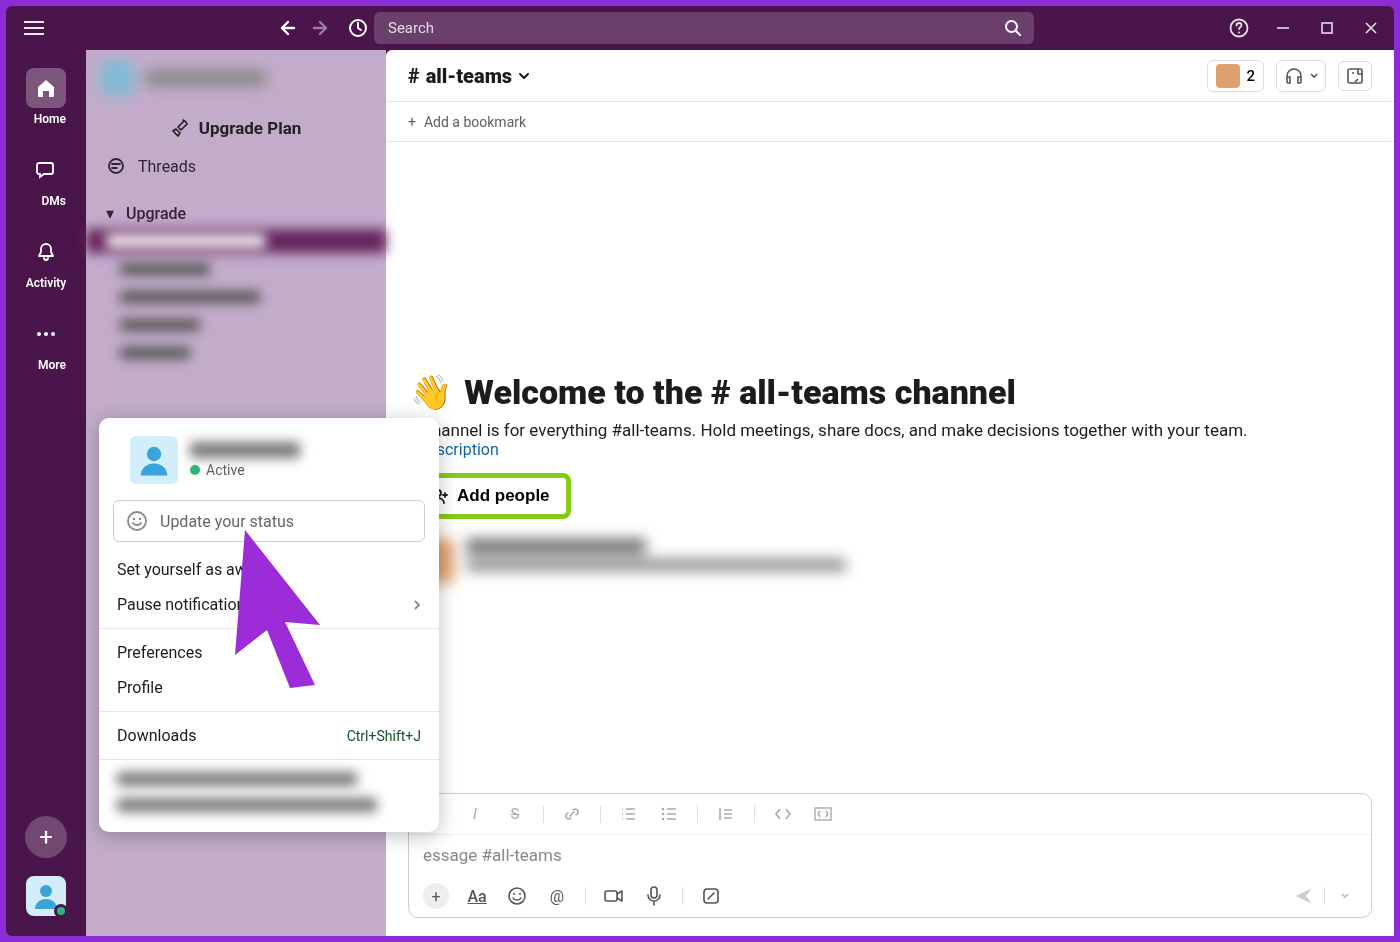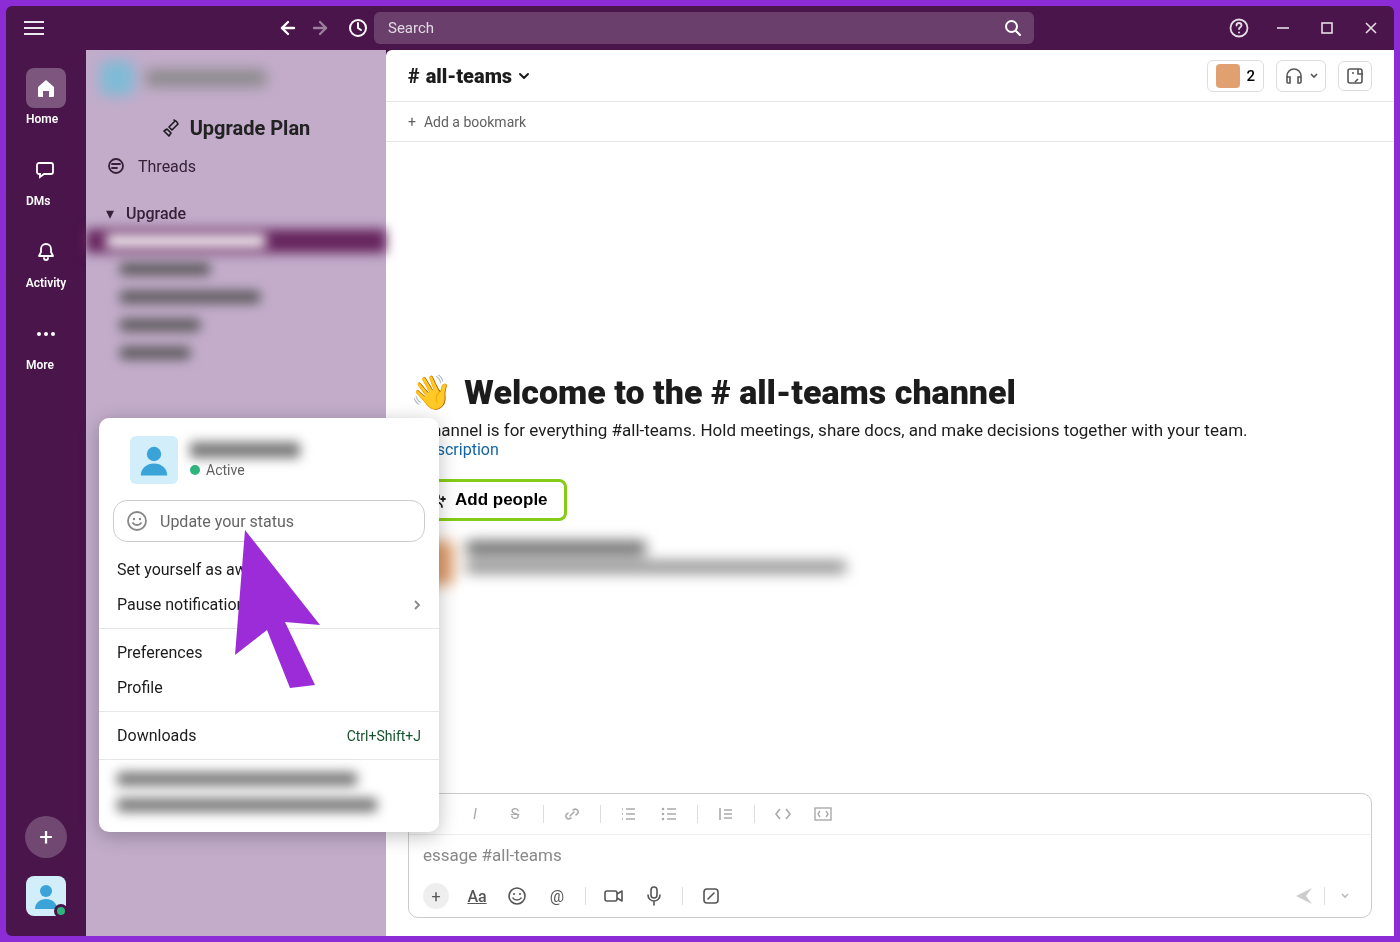--- a/index.html
+++ b/index.html
@@ -10,74 +10,74 @@
 .nav-arrows { display: flex; align-items: center; gap: 8px; margin-left: 220px; }
 .nav-btn { color: #fff; width: 28px; height: 28px; display: flex; align-items: center; justify-content: center; cursor: pointer; }
 .nav-btn.disabled { opacity: 0.45; }
 .history-btn { color: #fff; width: 28px; height: 28px; display: flex; align-items: center; justify-content: center; }
 .search-bar { flex: 1; background: rgba(255,255,255,0.18); border-radius: 6px; height: 32px; display: flex; align-items: center; padding: 0 14px; color: rgba(255,255,255,0.8); font-size: 15px; position: relative; max-width: 660px; }
 .search-icon-right { position: absolute; right: 12px; }
 .top-right { display: flex; gap: 22px; align-items: center; margin-left: auto; }
 .win-btn { color: #fff; opacity: 0.85; width: 22px; height: 22px; display: flex; align-items: center; justify-content: center; cursor: pointer; }
 .body-row { flex: 1; display: flex; overflow: hidden; }
 .nav-col { width: 80px; display: flex; flex-direction: column; align-items: center; padding-top: 18px; gap: 24px; }
-.nav-item { color: #fff; display: flex; flex-direction: column; align-items: flex-start; gap: 4px; font-size: 12px; font-weight: 600; cursor: pointer; }
+.nav-item { color: #fff; display: flex; flex-direction: column; align-items: flex-end; gap: 4px; font-size: 12px; font-weight: 600; cursor: pointer; }
 .nav-icon-wrap { width: 40px; height: 40px; display: flex; align-items: center; justify-content: center; border-radius: 8px; }
 .nav-icon-wrap.active { background: rgba(255,255,255,0.28); }
 .nav-bottom { margin-top: auto; padding-bottom: 20px; display: flex; flex-direction: column; align-items: center; gap: 18px; }
 .plus-circle { width: 42px; height: 42px; border-radius: 50%; background: rgba(255,255,255,0.22); display: flex; align-items: center; justify-content: center; color: #fff; font-size: 24px; }
 .user-avatar-nav { width: 40px; height: 40px; border-radius: 8px; background: #d1eefa; position: relative; display:flex; align-items:center; justify-content:center;}
 .presence-dot { position: absolute; bottom: -2px; right: -2px; width: 14px; height: 14px; border-radius: 50%; background: #2eb67d; border: 3px solid #4a154b; }
 .workspace-col { width: 300px; background: linear-gradient(#c9a9d4, #c9a9d4); display: flex; flex-direction: column; filter: saturate(0.7); position: relative;}
 .ws-header { height: 56px; display: flex; align-items: center; padding: 0 14px; gap: 12px; filter: blur(7px);}
 .ws-logo { width: 34px; height: 34px; border-radius: 6px; background: #69c0e6; }
 .ws-name { font-weight: 700; font-size: 17px; color: #222; background:#888; height:16px; width:120px; border-radius:3px;}
-.upgrade-row { height: 44px; display: flex; align-items: center; justify-content: center; gap: 8px; font-weight: 700; font-size: 20px; color: #222; cursor:pointer; }
+.upgrade-row { height: 44px; display: flex; align-items: center; justify-content: center; gap: 8px; font-weight: 700; font-size: 17px; color: #222; cursor:pointer; }
 .threads-row, .channels-hdr, .channel-item { padding: 6px 20px; display: flex; align-items: center; gap: 12px; font-size: 16px; color: #3a2040; cursor:pointer; }
 .channels-hdr { font-weight: 500; margin-top: 16px; }
 .channel-list { display:flex; flex-direction:column; gap:4px; }
 .channel-item.selected { background: #7a1d6e; color: #fff; margin: 0; padding-left: 20px; border-radius: 0; }
 .channel-item { padding: 6px 20px 6px 34px; filter: blur(6px); }
 .channel-item.selected { filter: blur(6px); }
 .main-pane { flex: 1; background: #fff; border-radius: 6px 0 0 0; display: flex; flex-direction: column; overflow: hidden;}
 .channel-header { height: 52px; border-bottom: 1px solid #e4e4e4; display: flex; align-items: center; padding: 0 22px; }
 .channel-title { font-weight: 900; font-size: 20px; color: #1d1c1d; display: flex; align-items: center; gap: 6px; cursor:pointer; }
 .header-right { margin-left: auto; display: flex; align-items: center; gap: 12px; }
 .member-pill { display: flex; align-items: center; gap: 6px; border: 1px solid #ddd; border-radius: 6px; padding: 3px 8px; font-size: 15px; font-weight:500; cursor:pointer; }
 .member-avatar { width: 24px; height: 24px; border-radius: 4px; background: #e0a070; }
 .huddle-pill { display: flex; align-items: center; gap: 4px; border: 1px solid #ddd; border-radius: 6px; padding: 4px 6px; cursor:pointer; }
 .canvas-btn { border: 1px solid #ddd; border-radius: 6px; padding: 4px 6px; cursor:pointer; }
 .bookmark-row { height: 40px; border-bottom: 1px solid #e4e4e4; display: flex; align-items: center; padding: 0 22px; font-size: 14px; color: #616061; gap: 8px; cursor:pointer;}
 .content-body { flex: 1; padding: 30px 24px 10px 24px; overflow: hidden; position: relative;}
 .welcome-block { margin-top: 200px; }
 .welcome-title { font-size: 34px; font-weight: 900; color: #1d1c1d; display: flex; align-items: center; gap: 12px; }
 .welcome-desc { font-size: 17px; color: #1d1c1d; margin-top: 8px; }
 .edit-desc-link { color: #1264a3; cursor: pointer; }
-.add-people-btn { margin-top: 20px; border: 3px solid #84cc16; border-radius: 8px; padding: 8px 16px; font-size: 17px; font-weight: 700; display: inline-flex; align-items: center; gap: 8px; cursor: pointer; background:#fff;}
+.add-people-btn { margin-top: 14px; border: 5px solid #84cc16; border-radius: 8px; padding: 8px 16px; font-size: 17px; font-weight: 700; display: inline-flex; align-items: center; gap: 8px; cursor: pointer; background:#fff;}
 .date-divider { display: flex; align-items: center; justify-content: center; margin-top: 40px; position: relative;}
 .date-divider::before { content:''; position:absolute; left:0; right:0; top:50%; height:1px; background:#e4e4e4;}
 .date-pill { border: 1px solid #ddd; border-radius: 20px; padding: 6px 16px; font-size: 14px; font-weight: 700; background: #fff; position:relative; display:flex; align-items:center; gap:6px; cursor:pointer;}
 .msg-row { display: flex; gap: 12px; margin-top: 20px; filter: blur(7px); }
 .msg-avatar { width: 44px; height: 44px; border-radius: 6px; background: #e0a070; }
 .msg-text-block .line1 { height: 14px; width: 180px; background: #666; border-radius: 3px; margin-bottom: 6px; }
 .msg-text-block .line2 { height: 12px; width: 380px; background: #888; border-radius: 3px; }
 .composer { margin: 0 22px 18px 22px; border: 1px solid #ccc; border-radius: 10px; }
 .composer-toolbar-top { display: flex; gap: 16px; padding: 8px 14px; border-bottom: 1px solid #eee; color: #aaa; font-size: 15px; align-items:center;}
 .tb-sep { width:1px; height:18px; background:#ddd; }
 .composer-input { padding: 10px 14px; color: #888; font-size: 17px; }
 .composer-toolbar-bottom { display: flex; gap: 16px; padding: 8px 14px; align-items: center; color: #555; }
 .tb-btn { cursor: pointer; display:flex; align-items:center; justify-content:center; width:24px; height:24px;}
 .send-area { margin-left: auto; display: flex; gap: 8px; align-items: center; color:#bbb;}
 .popup-menu { position: absolute; left: 99px; top: 418px; width: 340px; background: #fff; border-radius: 10px; box-shadow: 0 4px 20px rgba(0,0,0,0.25); z-index: 100; padding: 14px 0; }
 .popup-header { display: flex; gap: 12px; padding: 4px 18px 10px 18px; align-items: center; margin-left: 13px; }
 .popup-avatar { width: 48px; height: 48px; border-radius: 6px; background: #d1eefa; display:flex; align-items:center; justify-content:center;}
 .popup-name { filter: blur(6px); height: 16px; width: 110px; background: #777; border-radius: 3px; }
 .popup-status { display: flex; align-items: center; gap: 6px; font-size: 14px; color: #616061; margin-top: 4px; }
 .status-dot { width: 10px; height: 10px; border-radius: 50%; background: #2eb67d; }
-.status-input { margin: 6px 14px 10px 14px; border: 1px solid #ccc; border-radius: 14px; height: 42px; display: flex; align-items: center; padding: 0 12px; gap: 12px; color: #666; font-size: 16px; cursor:text;}
+.status-input { margin: 6px 14px 10px 14px; border: 1px solid #ccc; border-radius: 6px; height: 42px; display: flex; align-items: center; padding: 0 12px; gap: 12px; color: #666; font-size: 16px; cursor:text;}
 .popup-item { padding: 8px 18px; font-size: 16px; color: #1d1c1d; cursor: pointer; display: flex; align-items: center; justify-content: space-between;}
 .popup-item .kbd { color: #14532d; font-size: 14px; }
 .menu-divider { height: 1px; background: #e6e6e6; margin: 6px 0; }
 .blurred-popup-row { filter: blur(6px); padding: 6px 18px; }
 .blurred-popup-row .blob { height: 14px; width: 240px; background: #777; border-radius: 3px; }
 .cursor-arrow { position: absolute; left: 225px; top: 530px; z-index: 200; pointer-events:none;}
 .aa-underline { text-decoration: underline; font-weight:500; }
 svg { display: block; }
 </style>
 </head>

